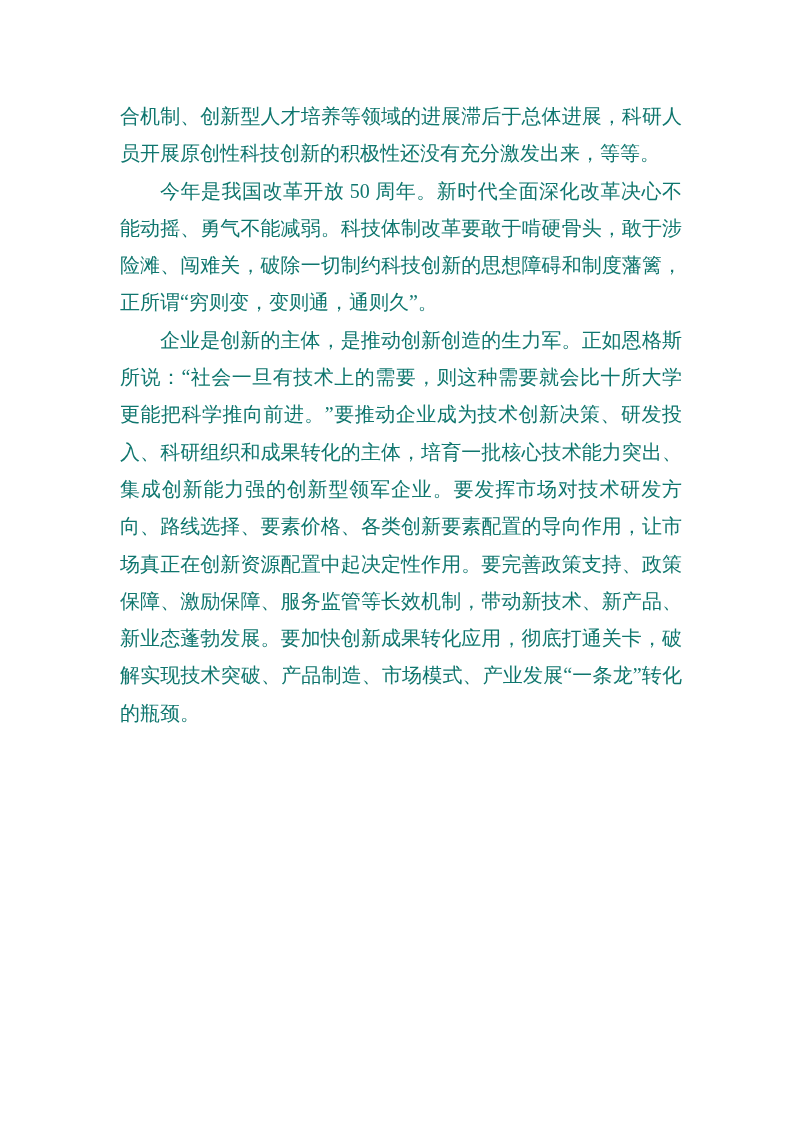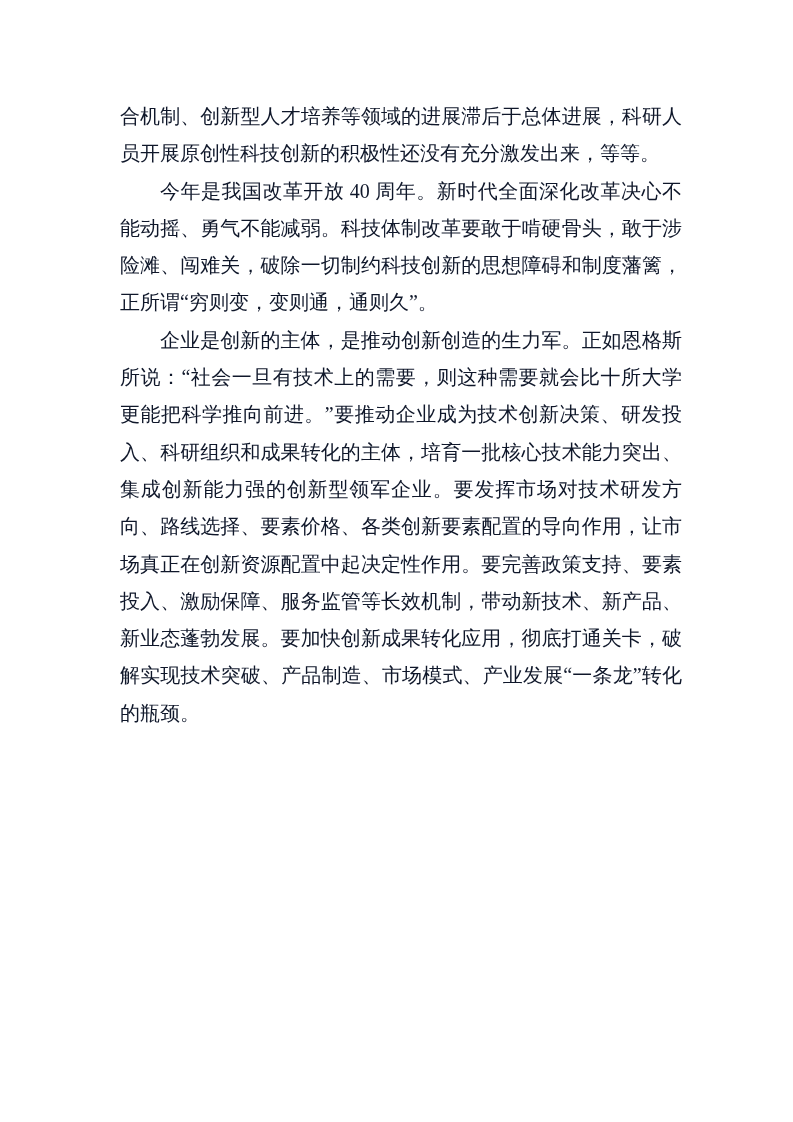--- a/index.html
+++ b/index.html
@@ -15,35 +15,35 @@
     overflow: hidden;
   }
   .content {
     position: absolute;
     left: 120px;
     top: 98px;
     width: 562px;
     font-family: "Liberation Serif", "DejaVu Serif", serif;
     font-size: 20px;
     line-height: 37.3px;
-    color: #0f172a;
+    color: #0f766e;
     text-align: justify;
     text-justify: inter-ideograph;
     word-break: break-all;
   }
   .content p {
     margin: 0;
     padding: 0;
   }
   .content p.indent {
     text-indent: 2em;
   }
 </style>
 </head>
 <body>
 
 <div class="page">
   <div class="content">
     <p>合机制、创新型人才培养等领域的进展滞后于总体进展，科研人员开展原创性科技创新的积极性还没有充分激发出来，等等。</p>
-    <p class="indent">今年是我国改革开放 40 周年。新时代全面深化改革决心不能动摇、勇气不能减弱。科技体制改革要敢于啃硬骨头，敢于涉险滩、闯难关，破除一切制约科技创新的思想障碍和制度藩篱，正所谓“穷则变，变则通，通则久”。</p>
-    <p class="indent">企业是创新的主体，是推动创新创造的生力军。正如恩格斯所说：“社会一旦有技术上的需要，则这种需要就会比十所大学更能把科学推向前进。”要推动企业成为技术创新决策、研发投入、科研组织和成果转化的主体，培育一批核心技术能力突出、集成创新能力强的创新型领军企业。要发挥市场对技术研发方向、路线选择、要素价格、各类创新要素配置的导向作用，让市场真正在创新资源配置中起决定性作用。要完善政策支持、要素投入、激励保障、服务监管等长效机制，带动新技术、新产品、新业态蓬勃发展。要加快创新成果转化应用，彻底打通关卡，破解实现技术突破、产品制造、市场模式、产业发展“一条龙”转化的瓶颈。</p>
+    <p class="indent">今年是我国改革开放 50 周年。新时代全面深化改革决心不能动摇、勇气不能减弱。科技体制改革要敢于啃硬骨头，敢于涉险滩、闯难关，破除一切制约科技创新的思想障碍和制度藩篱，正所谓“穷则变，变则通，通则久”。</p>
+    <p class="indent">企业是创新的主体，是推动创新创造的生力军。正如恩格斯所说：“社会一旦有技术上的需要，则这种需要就会比十所大学更能把科学推向前进。”要推动企业成为技术创新决策、研发投入、科研组织和成果转化的主体，培育一批核心技术能力突出、集成创新能力强的创新型领军企业。要发挥市场对技术研发方向、路线选择、要素价格、各类创新要素配置的导向作用，让市场真正在创新资源配置中起决定性作用。要完善政策支持、政策保障、激励保障、服务监管等长效机制，带动新技术、新产品、新业态蓬勃发展。要加快创新成果转化应用，彻底打通关卡，破解实现技术突破、产品制造、市场模式、产业发展“一条龙”转化的瓶颈。</p>
   </div>
 </div>
 
 </body></html>

